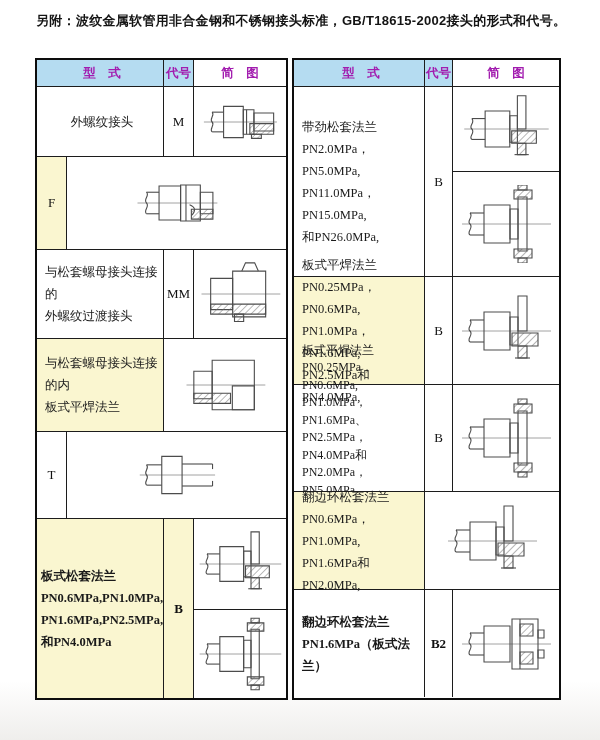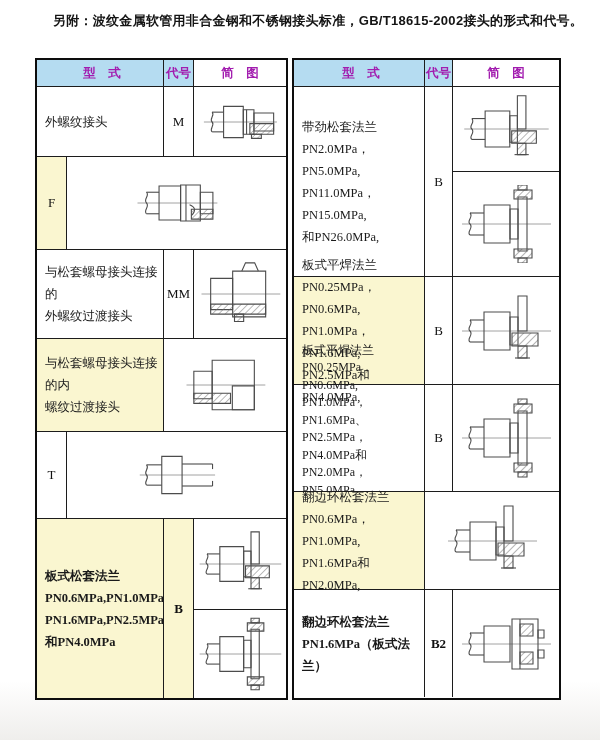--- a/index.html
+++ b/index.html
@@ -6,35 +6,35 @@
   body{
     width:600px;height:740px;
     background:#fdfdfc;
     font-family:"Liberation Sans",sans-serif;
     color:#1e1e1e;
     overflow:hidden;
   }
   .page{position:relative;width:600px;height:740px;
     background:linear-gradient(#ffffff 0,#ffffff 92%,#efeeec 100%);}
   .doc-title{
-    position:absolute;left:48px;top:12px;width:540px;
-    font-size:13px;font-weight:bold;letter-spacing:.3px;color:#141414;text-align:center;
+    position:absolute;left:36px;top:12px;width:540px;
+    font-size:13px;font-weight:bold;letter-spacing:.3px;color:#141414;
   }
   .tables{position:absolute;left:35px;top:58px;display:flex;}
   .tbl{border:2px solid #0d0d0d;background:#fff;box-sizing:border-box;}
   .tbl-left{width:253px;}
   .tbl-right{width:269px;margin-left:4px;}
   .row{display:flex;box-sizing:border-box;border-bottom:1px solid #1c1c1c;}
   .row:last-child{border-bottom:none;font-weight:bold;}
   .cell{box-sizing:border-box;border-right:1px solid #1c1c1c;}
   .cell:last-child{border-right:none;}
   .row.head{height:27px;background:#b5dcf1;}
   .head .cell{display:flex;align-items:center;justify-content:center;
     font-weight:bold;font-size:12.5px;color:#a21caf;white-space:pre;}
-  .c-type{display:flex;align-items:center;padding:4px 4px 4px 8px;}
+  .c-type{display:flex;align-items:center;padding:4px 4px 4px 8px;justify-content:center;}
   .type-text{white-space:pre-line;font-family:"Liberation Serif",serif;
     font-size:12.5px;line-height:22px;color:#1a1a1a;}
   .type-text.tight{font-size:12px;line-height:17.5px;}
   .c-code{display:flex;align-items:center;justify-content:center;
     font-family:"Liberation Serif",serif;font-size:13px;color:#111;}
   .c-diag{display:flex;align-items:center;justify-content:center;background:#fff;}
   .c-diag.split{flex-direction:column;padding:0;}
   .sub{width:100%;display:flex;align-items:center;justify-content:center;box-sizing:border-box;}
   .sub:first-child{border-bottom:1px solid #1c1c1c;}
   
@@ -212,21 +212,21 @@
         <div class="cell c-diag">
           <svg class="diag" width="88" height="72">
               <use href="#d-mm"></use>
             </svg>
         </div>
       </div>
 
       <div class="row hl-both" style="height:93px">
         <div class="cell c-type">
             <span class="type-text">与松套螺母接头连接的内
-螺纹过渡接头</span>
+板式平焊法兰</span>
           </div>
         <div class="cell c-diag">
           <svg class="diag" width="88" height="74">
               <use href="#d-mf"></use>
             </svg>
         </div>
       </div>
 
       <div class="row" style="height:87px">
         <div class="cell c-code">T</div>

